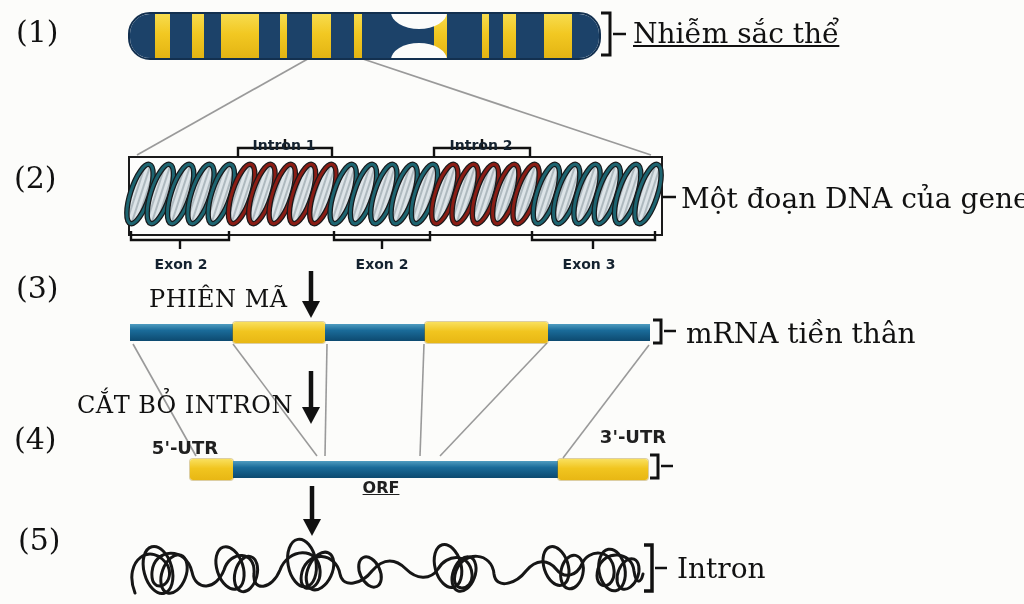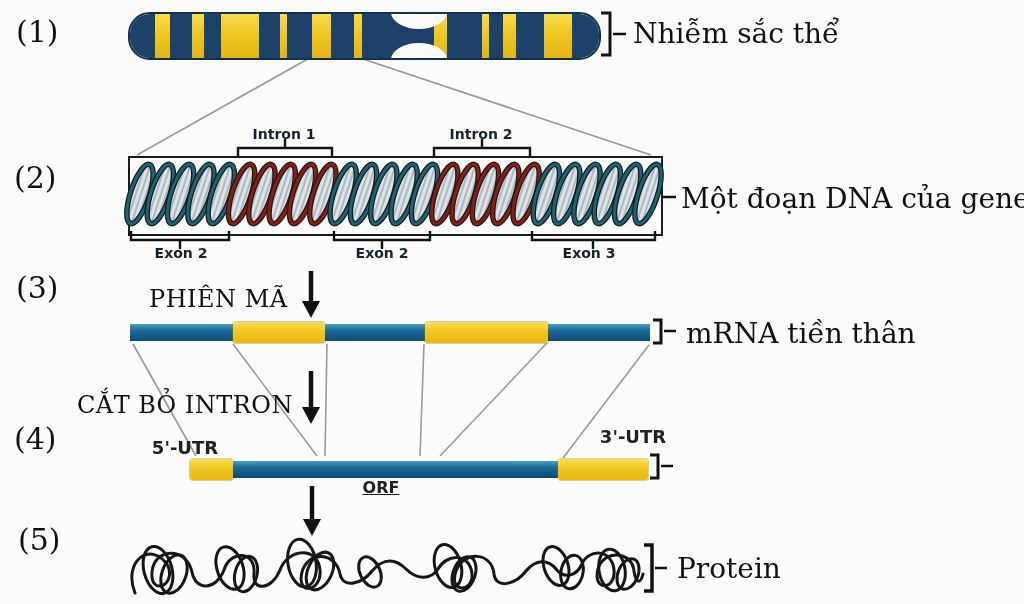--- a/index.html
+++ b/index.html
@@ -10,21 +10,21 @@
   }
   html,body{margin:0;padding:0;background:#ffffff;}
   .stage{position:relative;width:1024px;height:604px;background:#fcfcfa;overflow:hidden;
          font-family:"DejaVu Serif","Liberation Serif",serif;color:var(--ink);}
   .overlay{position:absolute;left:0;top:0;width:1024px;height:604px;z-index:1;pointer-events:none;}
   .txt{position:absolute;z-index:2;white-space:nowrap;}
   .stepnum{font-size:30px;}
   .sidelabel{font-size:28px;}
   .proc{font-size:24px;letter-spacing:.5px;}
   .tinylabel{font-family:"DejaVu Sans","Liberation Sans",sans-serif;font-weight:bold;
-             font-size:14px;color:#14222f;transform:translateX(-50%);}
+             font-size:14px;color:#14222f;transform:translateX(-50%);margin-top:11px;}
   .utrlabel{font-family:"DejaVu Sans","Liberation Sans",sans-serif;font-weight:bold;
             font-size:18px;color:#202020;transform:translateX(-50%);}
   
   .chromosome{position:absolute;left:128px;top:12px;width:469px;height:44px;
               border:2px solid #13304f;border-radius:22px;overflow:hidden;display:flex;z-index:2;}
   .band{height:100%;flex:0 0 auto;}
   .band.navy{background:var(--band-navy);}
   .band.yellow{background:linear-gradient(180deg,#f7dc4e,var(--band-yellow) 45%,#e3b413);}
   .pinch{position:absolute;width:56px;height:34px;background:#fcfcfa;border-radius:50%;left:261px;z-index:3;}
   .pinch.top{top:-19px;} .pinch.bot{bottom:-19px;}
@@ -42,24 +42,24 @@
 <body>
 
 <div class="stage">
 
   <div class="txt stepnum" style="left:16px;top:14px;">(1)</div>
   <div class="txt stepnum" style="left:14px;top:160px;">(2)</div>
   <div class="txt stepnum" style="left:16px;top:270px;">(3)</div>
   <div class="txt stepnum" style="left:14px;top:421px;">(4)</div>
   <div class="txt stepnum" style="left:18px;top:522px;">(5)</div>
 
-  <div class="txt sidelabel" style="left:633px;top:17px;">Nhiễm sắc thể</div>
+  <div class="txt sidelabel" style="left:633px;top:17px;text-decoration:underline;">Nhiễm sắc thể</div>
   <div class="txt sidelabel" style="left:681px;top:182px;">Một đoạn DNA của gene</div>
   <div class="txt sidelabel" style="left:686px;top:317px;">mRNA tiền thân</div>
-  <div class="txt sidelabel" style="left:677px;top:552px;">Protein</div>
+  <div class="txt sidelabel" style="left:677px;top:552px;">Intron</div>
 
   <div class="txt proc" style="left:149px;top:285px;">PHIÊN MÃ</div>
   <div class="txt proc" style="left:77px;top:391px;">CẮT BỎ INTRON</div>
 
   <div class="txt tinylabel" style="left:284px;top:126px;">Intron 1</div>
   <div class="txt tinylabel" style="left:481px;top:126px;">Intron 2</div>
   <div class="txt tinylabel" style="left:181px;top:245px;">Exon 2</div>
   <div class="txt tinylabel" style="left:382px;top:245px;">Exon 2</div>
   <div class="txt tinylabel" style="left:589px;top:245px;">Exon 3</div>
 

